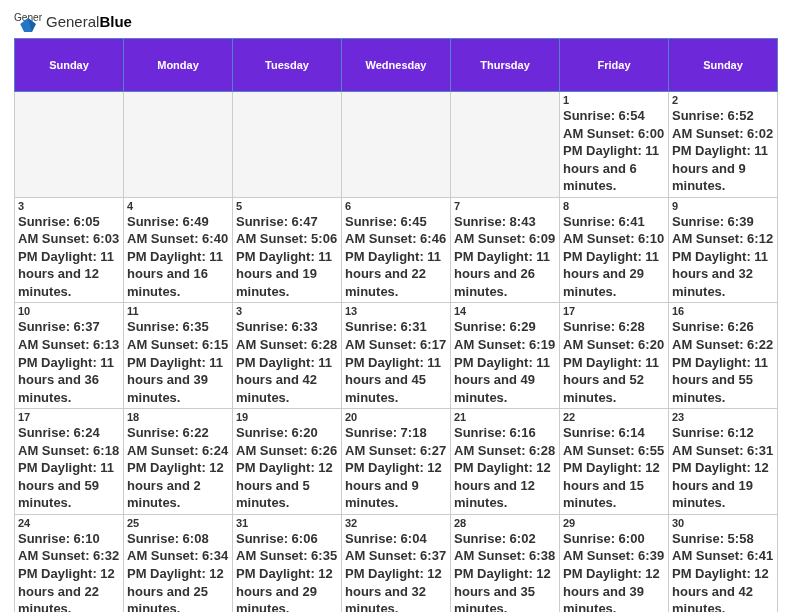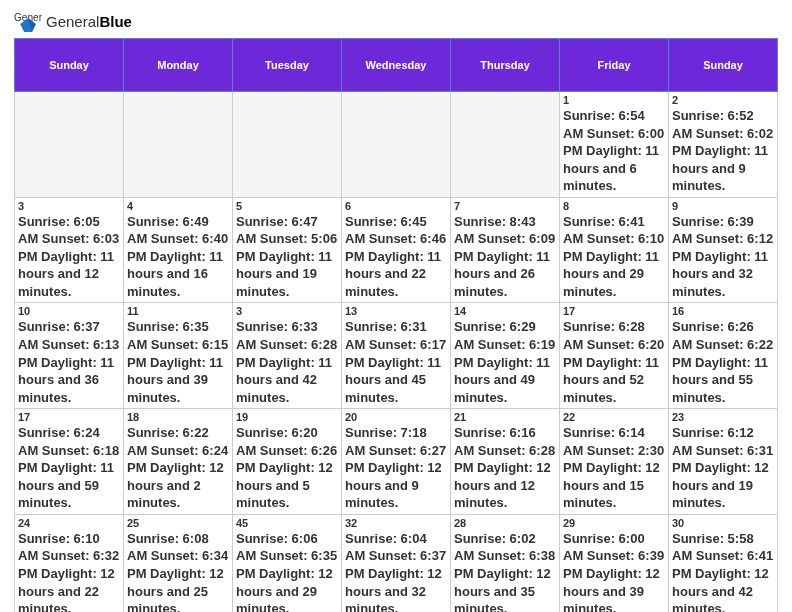--- a/index.html
+++ b/index.html
@@ -257,21 +257,21 @@
           </td>
           <td>
             <div class="day-number">21</div>
             <div class="day-info">Sunrise: 6:16 AM
 Sunset: 6:28 PM
 Daylight: 12 hours and 12 minutes.</div>
           </td>
           <td>
             <div class="day-number">22</div>
             <div class="day-info">Sunrise: 6:14 AM
-Sunset: 2:30 PM
+Sunset: 6:55 PM
 Daylight: 12 hours and 15 minutes.</div>
           </td>
           <td>
             <div class="day-number">23</div>
             <div class="day-info">Sunrise: 6:12 AM
 Sunset: 6:31 PM
 Daylight: 12 hours and 19 minutes.</div>
           </td>
         </tr>
         <tr>
@@ -281,21 +281,21 @@
 Sunset: 6:32 PM
 Daylight: 12 hours and 22 minutes.</div>
           </td>
           <td>
             <div class="day-number">25</div>
             <div class="day-info">Sunrise: 6:08 AM
 Sunset: 6:34 PM
 Daylight: 12 hours and 25 minutes.</div>
           </td>
           <td>
-            <div class="day-number">45</div>
+            <div class="day-number">31</div>
             <div class="day-info">Sunrise: 6:06 AM
 Sunset: 6:35 PM
 Daylight: 12 hours and 29 minutes.</div>
           </td>
           <td>
             <div class="day-number">32</div>
             <div class="day-info">Sunrise: 6:04 AM
 Sunset: 6:37 PM
 Daylight: 12 hours and 32 minutes.</div>
           </td>

